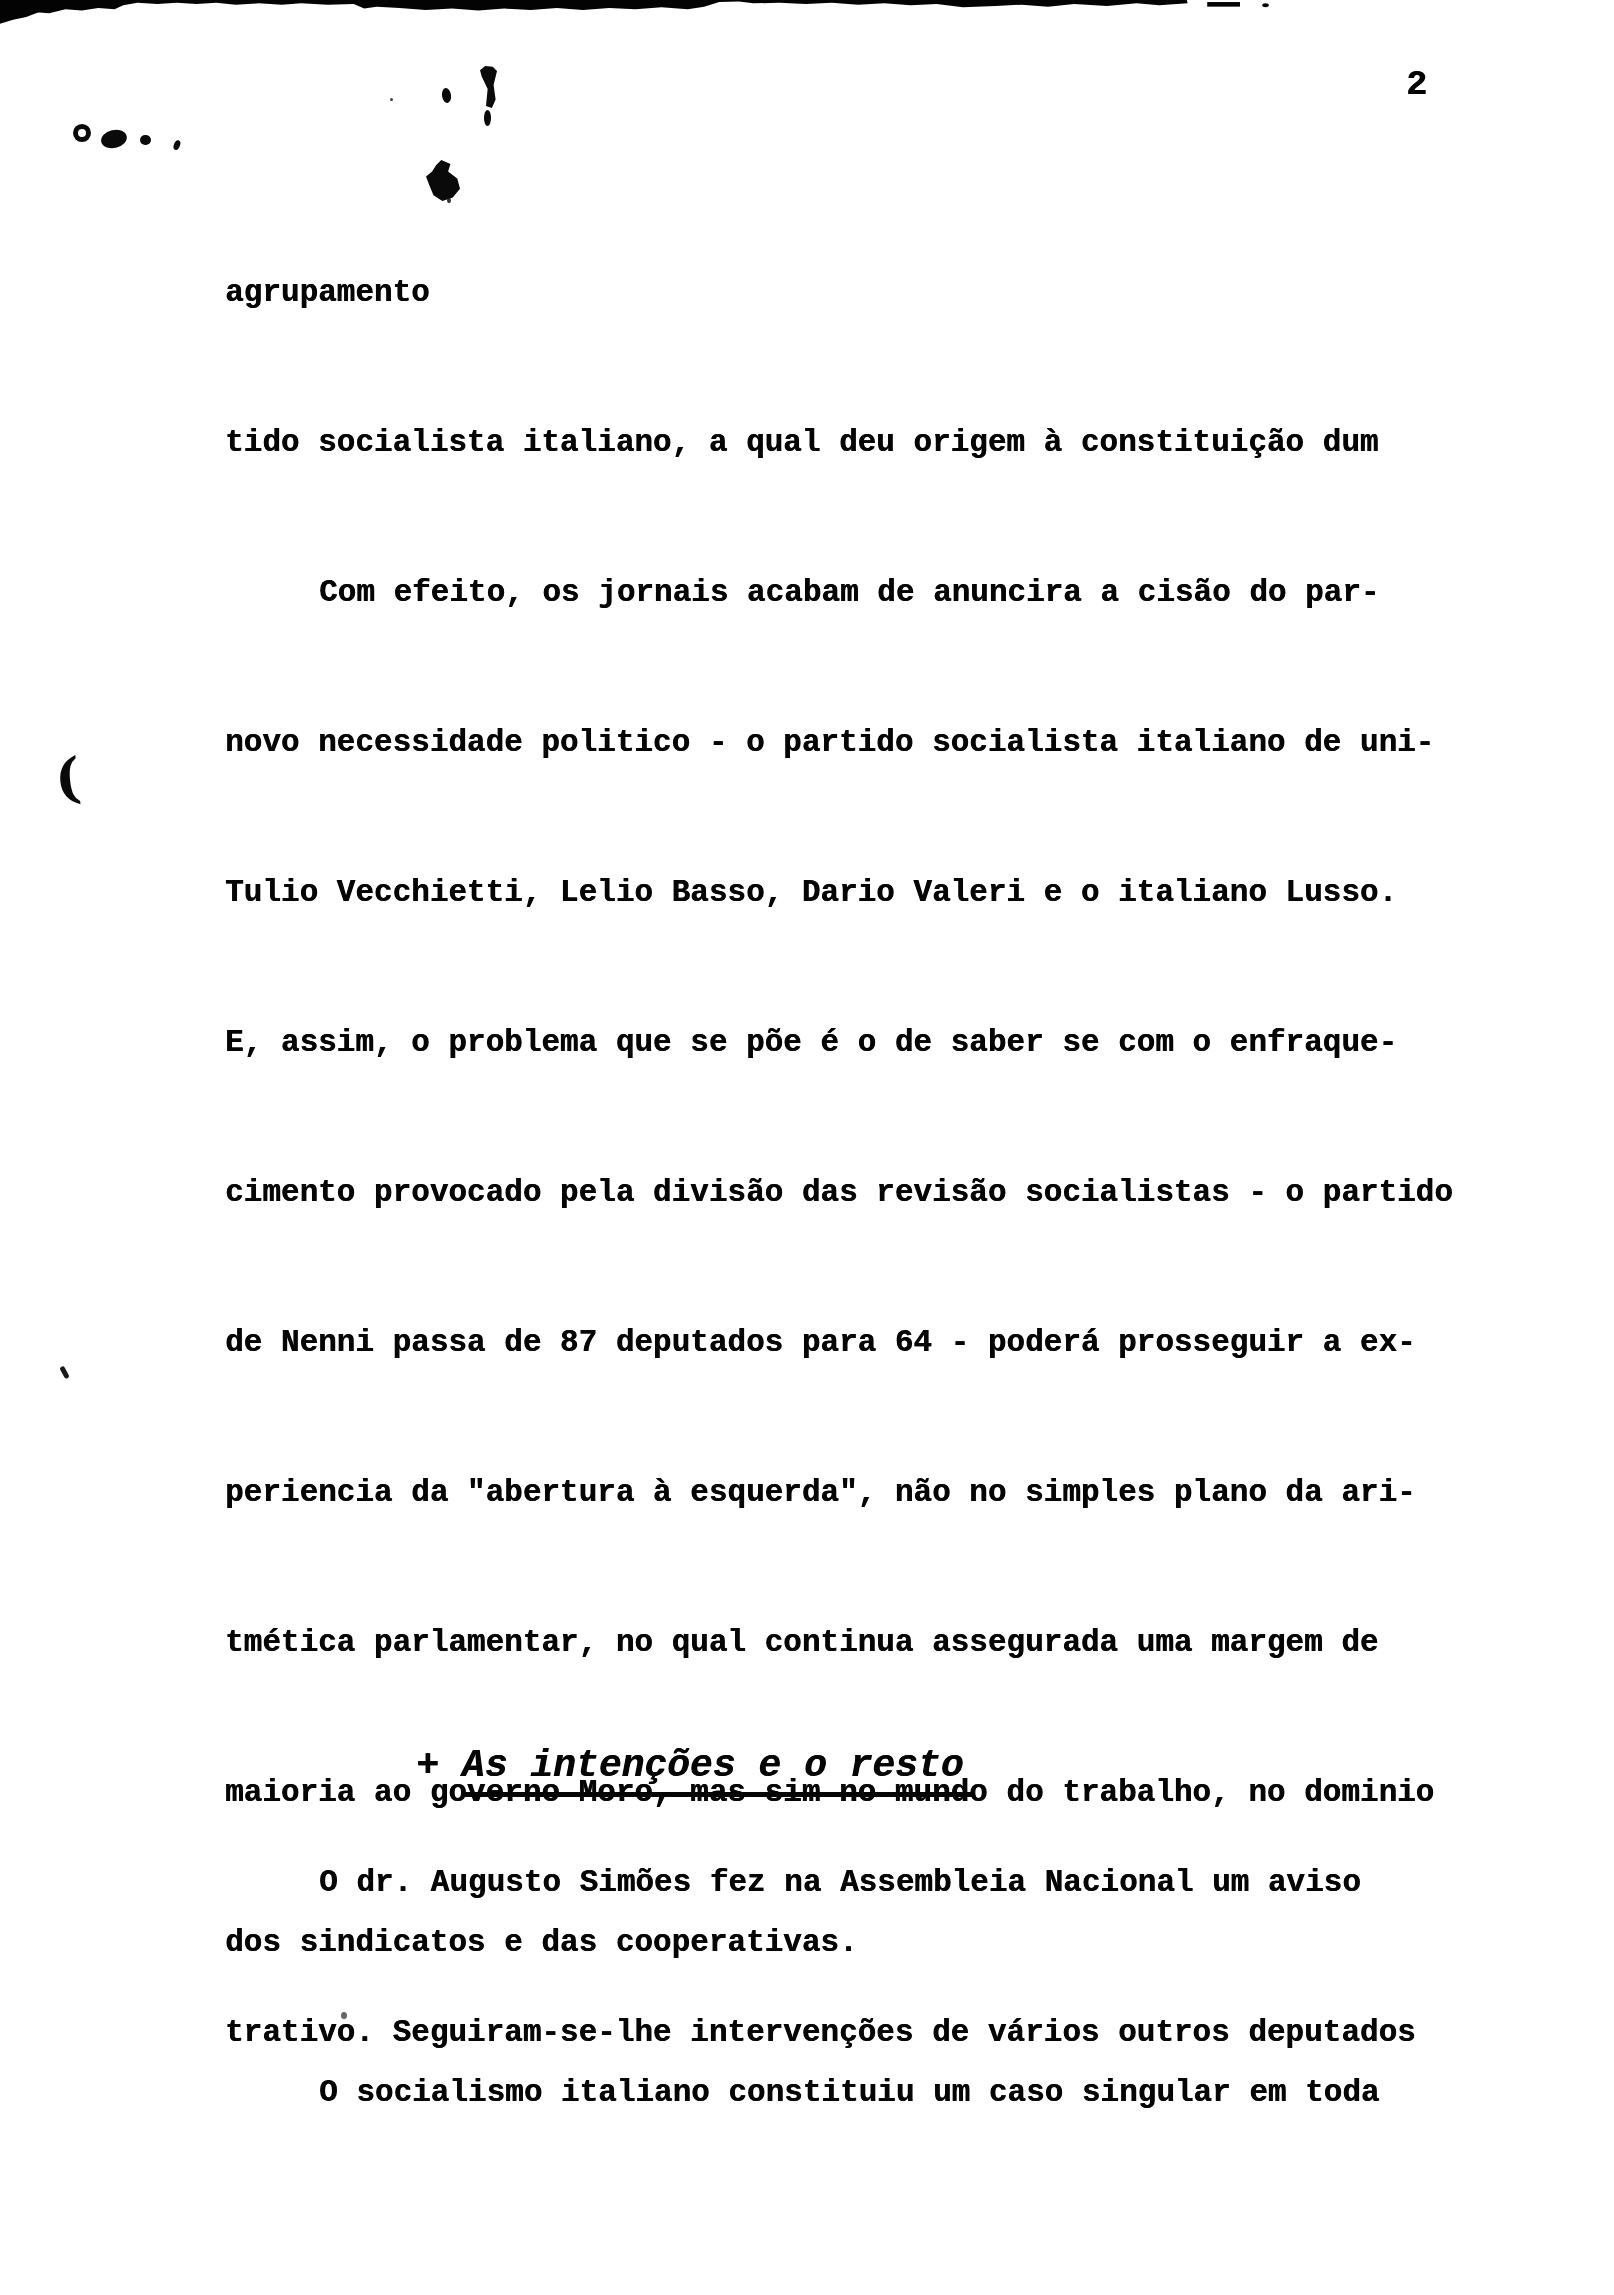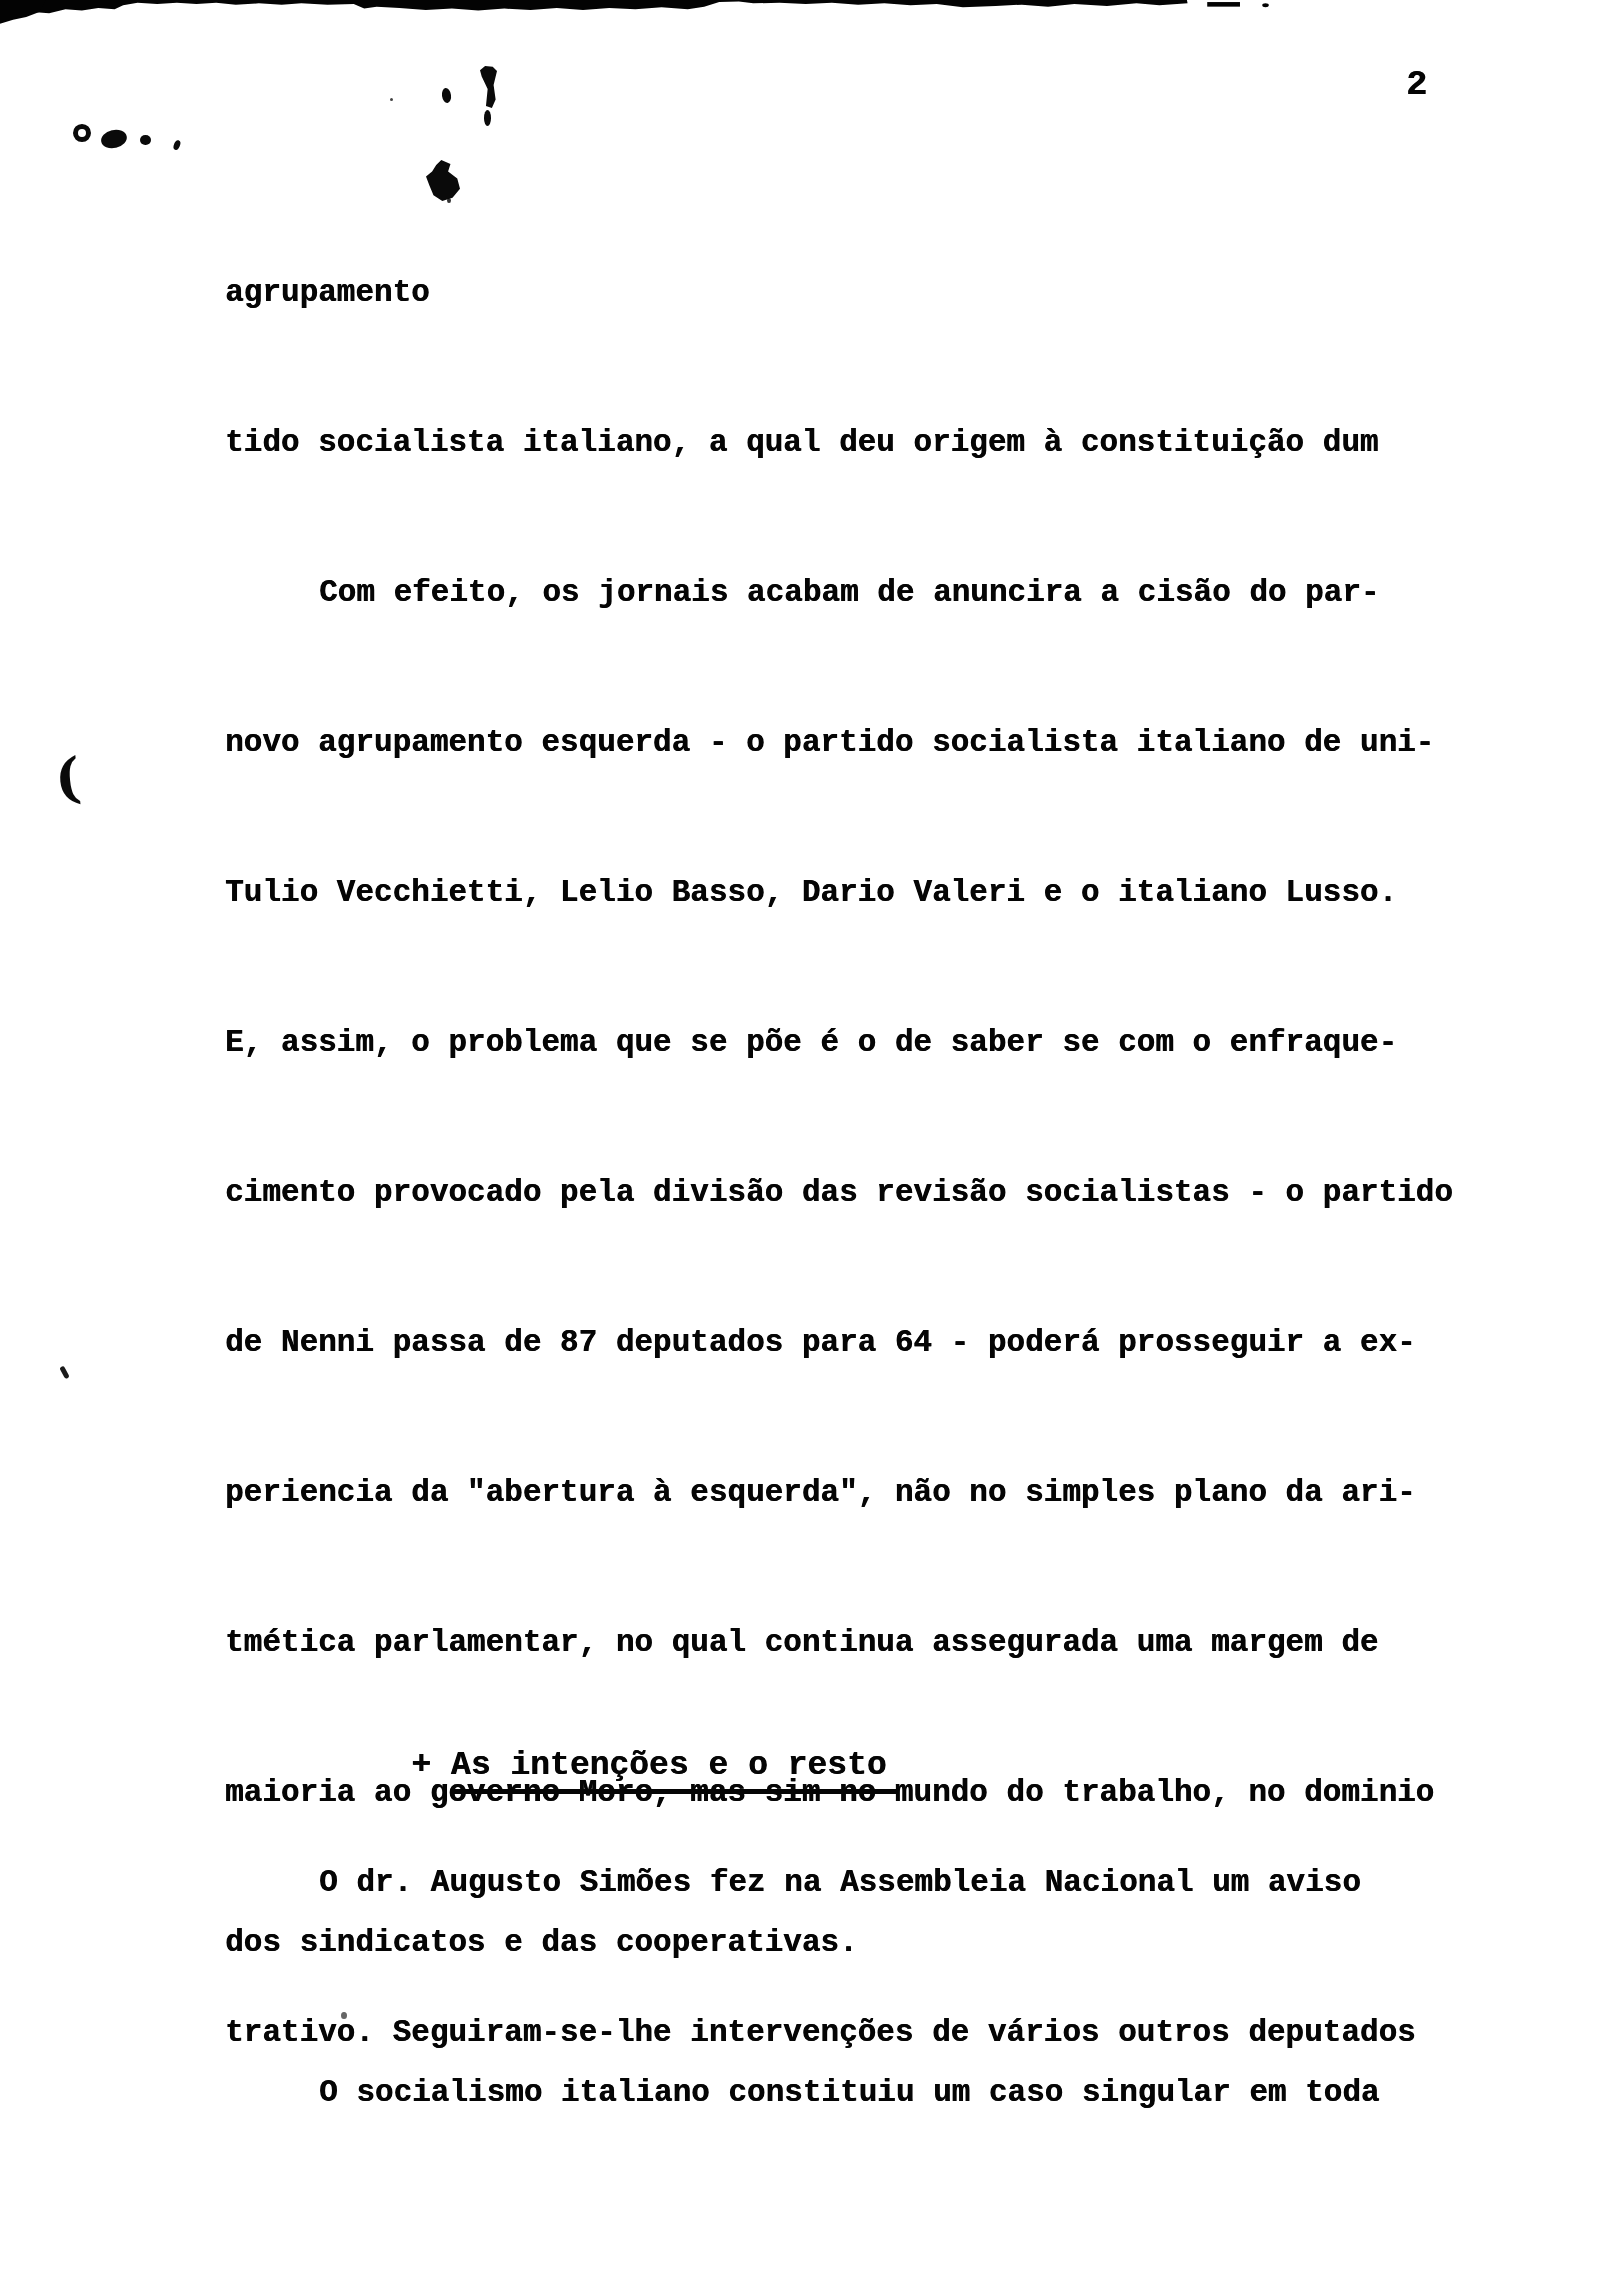--- a/index.html
+++ b/index.html
@@ -15,23 +15,24 @@
   
   .textblock{
     position:absolute;left:225px;top:168px;
     font-size:31px;line-height:50px;
     white-space:pre;
     text-shadow:0.5px 0 0 currentColor;
   }
   .ln{height:50px;}
   .ind{text-indent:94px;}
   .heading{
-    position:absolute;left:332px;top:1691px;
-    font-size:33px;line-height:50px;white-space:pre;
+    position:absolute;left:325px;top:1691px;
+    font-size:38px;line-height:50px;white-space:pre;
     text-shadow:0.5px 0 0 currentColor;
+    font-style:italic;
   }
   .heading .title{border-bottom:5.9px solid #050505;padding-bottom:4.6px;padding-right:9.2px;}
   .p4block{
     position:absolute;left:225px;top:1758px;
     font-size:31px;line-height:50px;white-space:pre;
     text-shadow:0.5px 0 0 currentColor;
   }
   .pagenum{
     position:absolute;left:1406px;top:66px;
     font-size:35px;line-height:38px;
@@ -84,21 +85,21 @@
 
   <div class="mark" style="left:62px;top:1366px;width:4.6px;height:13px;border-radius:2.6px;transform:rotate(-28deg);background:#1a1a1a;"></div>
   <div class="mark ellipse" style="left:341px;top:2012px;width:5.9px;height:7.2px;background:#666;"></div>
 
   <div class="pagenum">2</div>
 
   <div class="textblock">
     <div class="ln">agrupamento</div>
     <div class="ln">tido socialista italiano, a qual deu origem à constituição dum</div>
     <div class="ln ind">Com efeito, os jornais acabam de anuncira a cisão do par-</div>
-    <div class="ln">novo agrupamento esquerda - o partido socialista italiano de uni-</div>
+    <div class="ln">novo necessidade politico - o partido socialista italiano de uni-</div>
     <div class="ln">Tulio Vecchietti, Lelio Basso, Dario Valeri e o italiano Lusso.</div>
     <div class="ln">E, assim, o problema que se põe é o de saber se com o enfraque-</div>
     <div class="ln">cimento provocado pela divisão das revisão socialistas - o partido</div>
     <div class="ln">de Nenni passa de 87 deputados para 64 - poderá prosseguir a ex-</div>
     <div class="ln">periencia da "abertura à esquerda", não no simples plano da ari-</div>
     <div class="ln">tmética parlamentar, no qual continua assegurada uma margem de</div>
     <div class="ln">maioria ao governo Moro, mas sim no mundo do trabalho, no dominio</div>
     <div class="ln">dos sindicatos e das cooperativas.</div>
     <div class="ln ind">O socialismo italiano constituiu um caso singular em toda</div>
     

